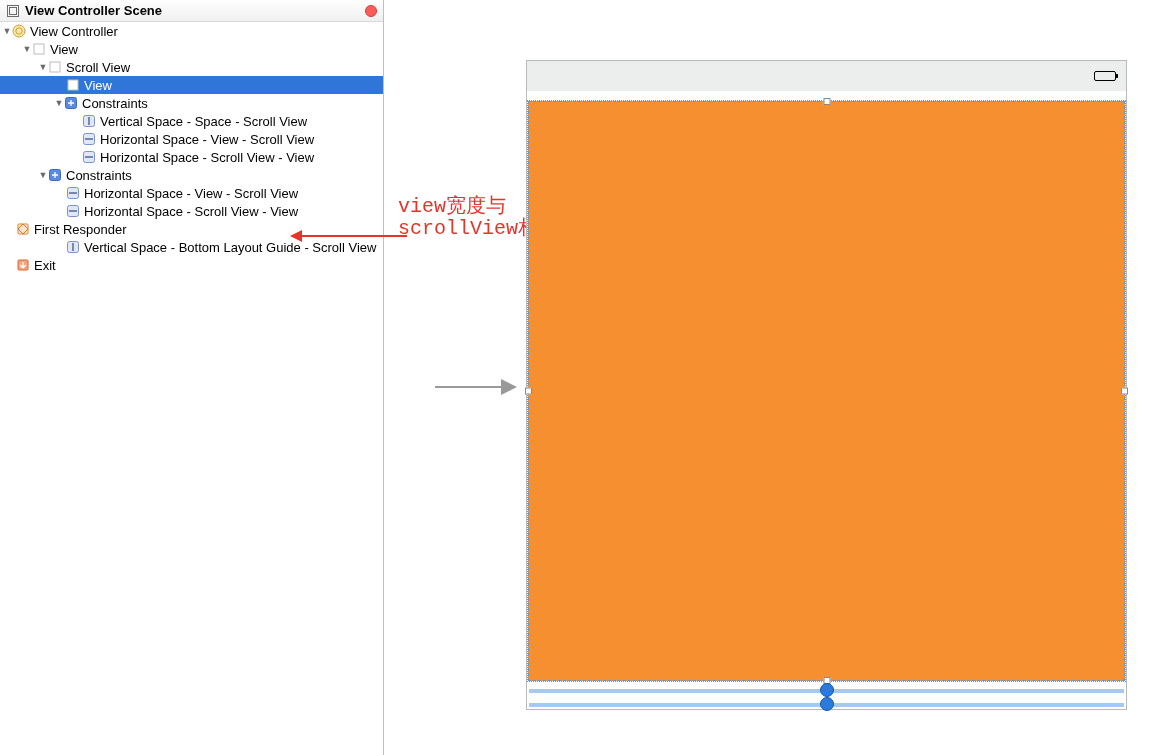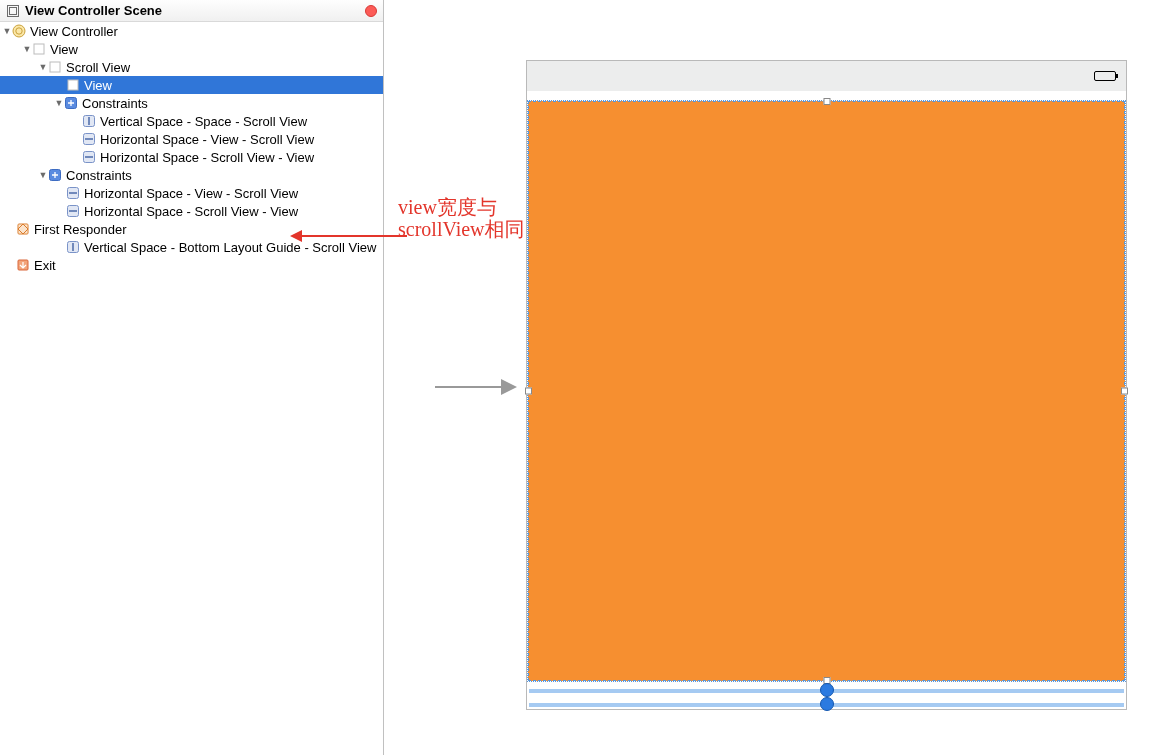--- a/index.html
+++ b/index.html
@@ -88,21 +88,21 @@
 .constraint-bar {
   position:absolute; left: 2px; right:2px; height: 4px;
   background: #7fb4ec; opacity:.7;
 }
 .badge-blue {
   width:14px;height:14px;border-radius:50%;background:#2b7ae0;display:inline-block;
   border:1px solid #1458b0; position:absolute; left:50%; transform:translateX(-50%);
 }
 .annotation {
   position:absolute; color:#e3352b; font-size:20px; line-height:22px;
-  font-family: Liberation Serif, serif;
+  font-family: Liberation Mono, monospace;
 }
 .arrow-red {
   position:absolute; left:292px; top:235px; width:115px; height:2px;
   background:#e3352b;
 }
 .arrow-red:before {
   content:""; position:absolute; left:-2px; top:-5px;
   border-right:12px solid #e3352b; border-top:6px solid transparent; border-bottom:6px solid transparent;
 }
 .arrow-gray {

